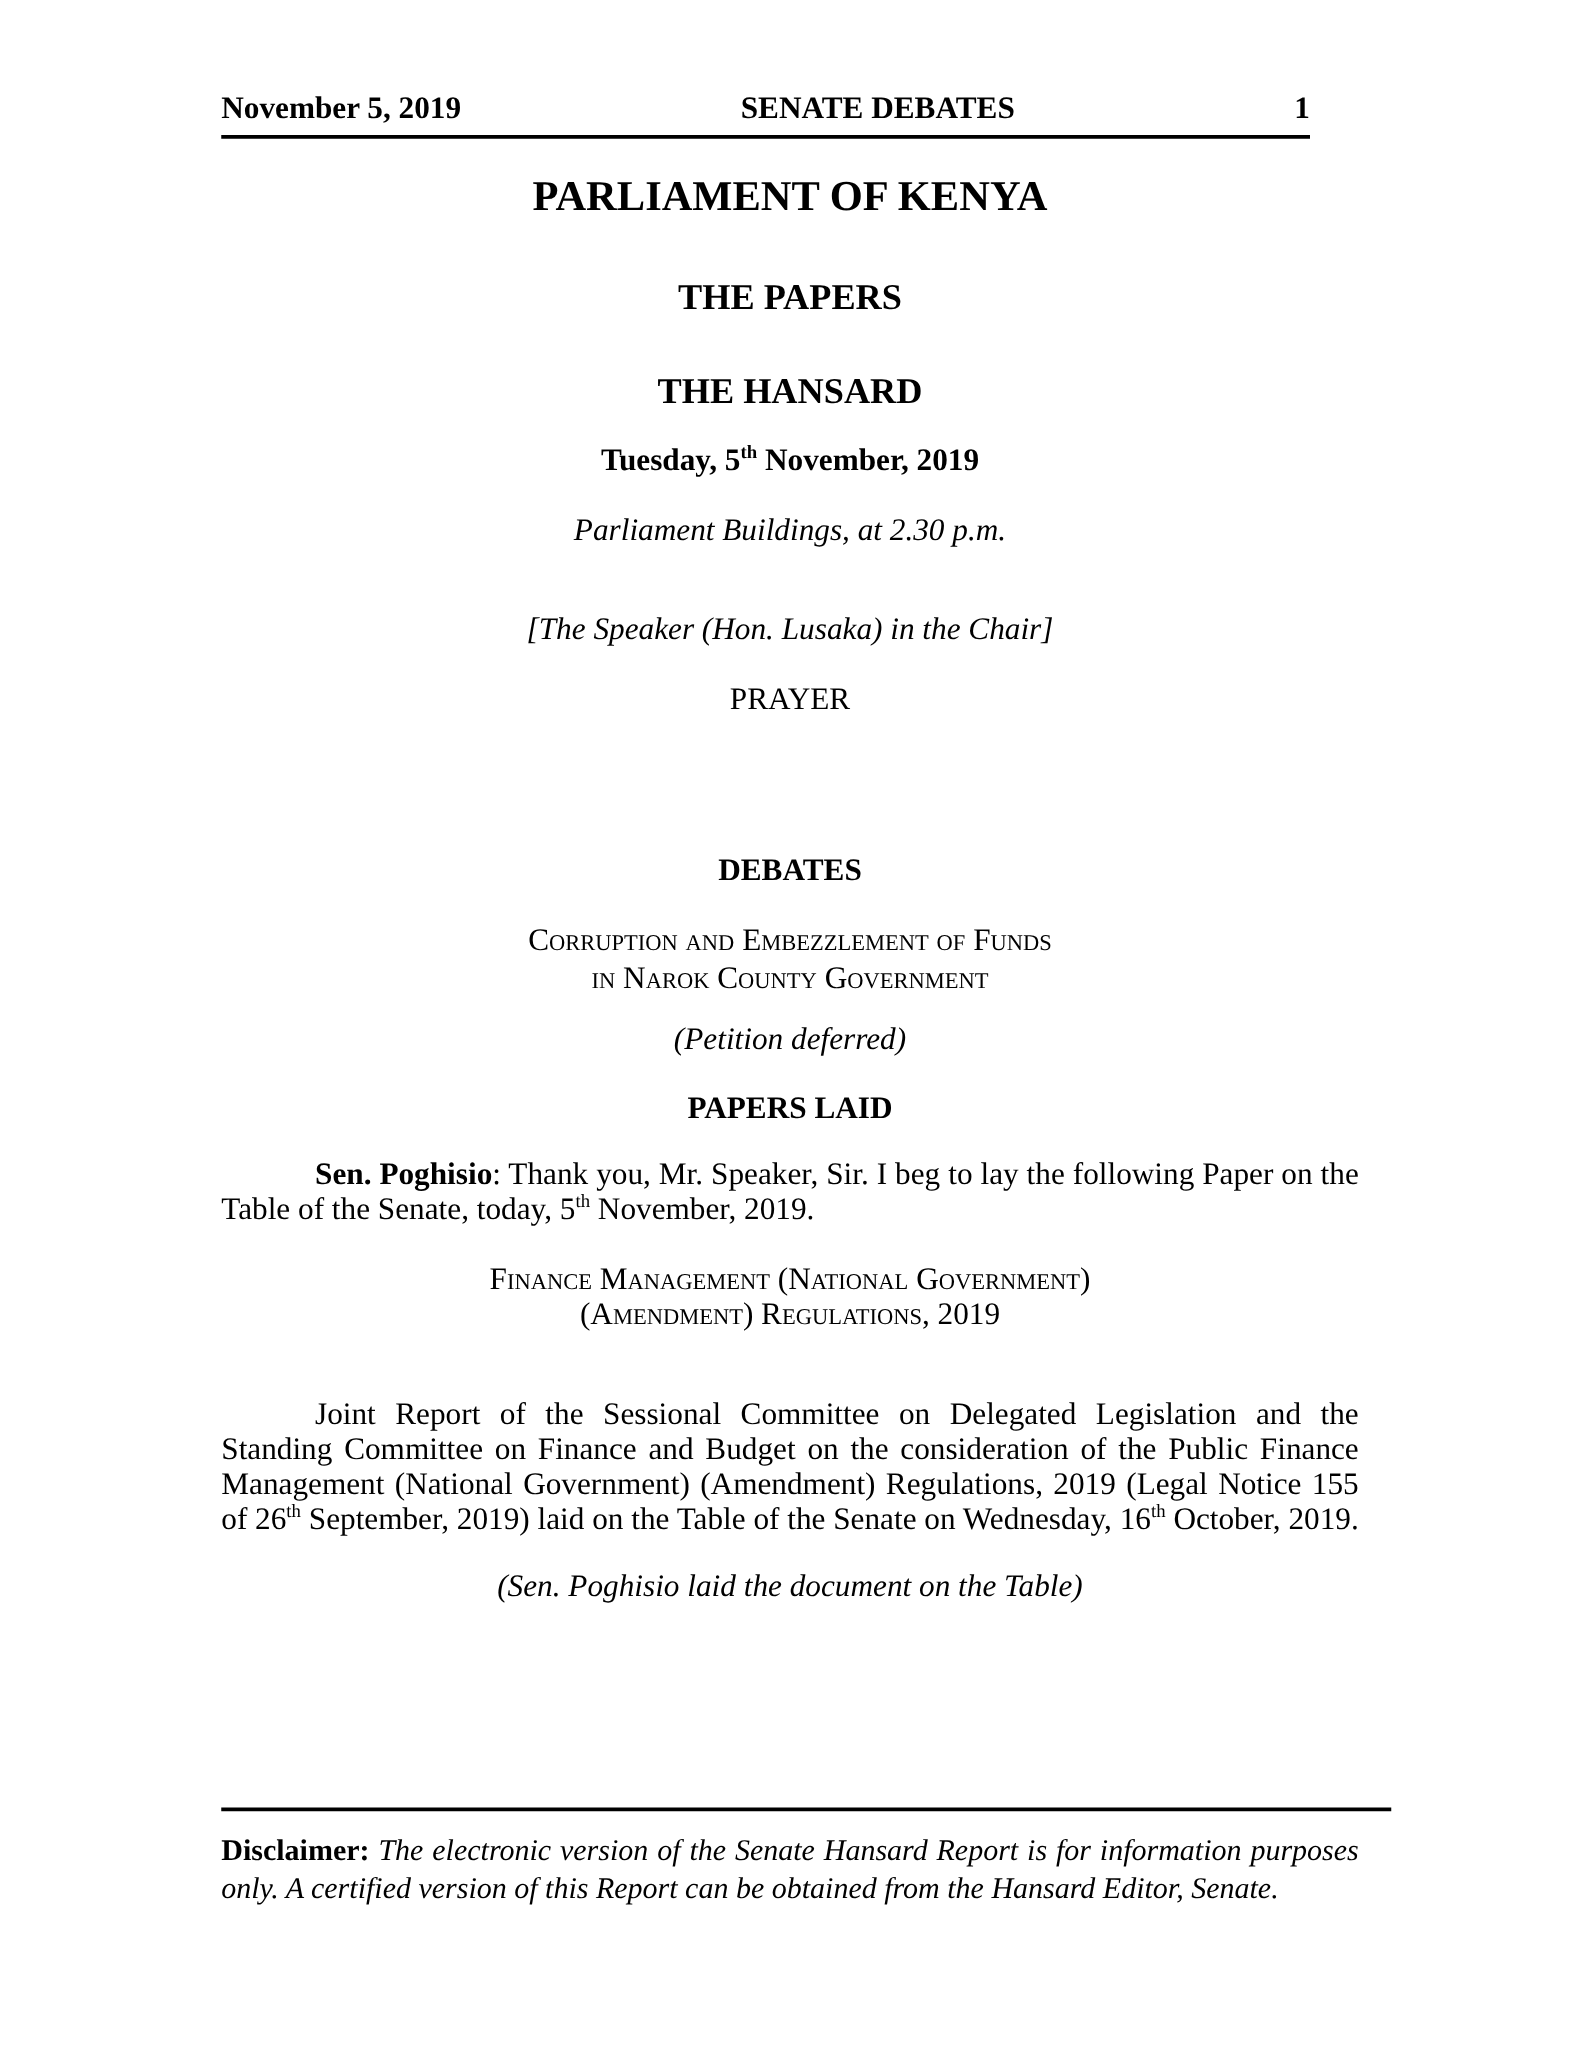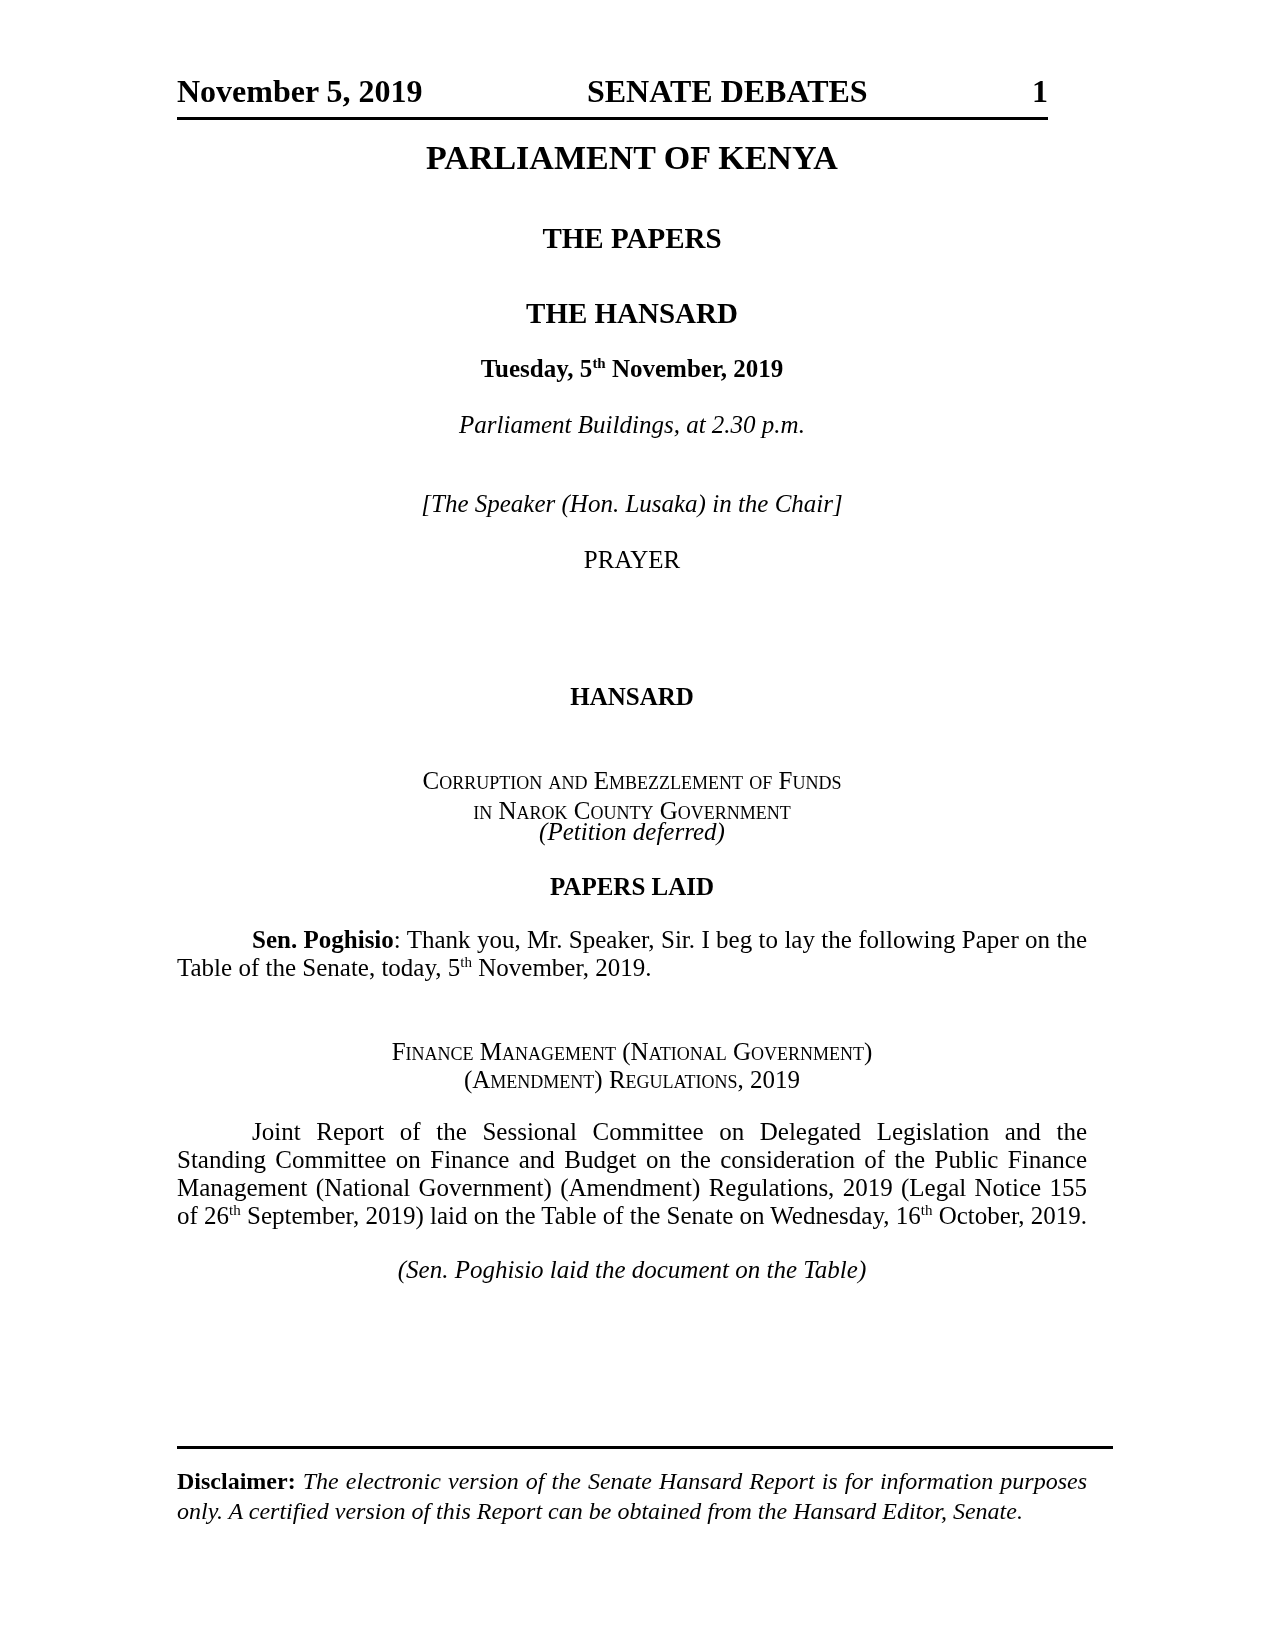--- a/index.html
+++ b/index.html
@@ -9,27 +9,27 @@
     background:#ffffff;
     font-family:"Liberation Serif", serif;
     color:#000;
     margin:0 auto;
     overflow:hidden;
   }
   .abs{position:absolute;left:177px;width:910px;}
   .center{text-align:center;}
   .justify{text-align:justify;}
   .bold{font-weight:bold;}
-  .smallcaps{font-variant:small-caps;margin-top:28px;}
+  .smallcaps{font-variant:small-caps;}
   sup{font-size:0.6em;vertical-align:super;line-height:0;}
 
   .header-row{
     position:absolute;left:177px;top:73px;width:871px;
     display:flex;justify-content:space-between;align-items:baseline;
-    font-weight:bold;font-size:32px;
+    font-weight:bold;font-size:25px;
     border-bottom:3px solid #000;
     padding-bottom:7px;
   }
   .h1-title{top:139px;font-size:34px;font-weight:bold;line-height:38px;}
   .h2-title{font-size:29px;font-weight:bold;line-height:33px;}
   .date-line{top:355px;font-size:25px;font-weight:bold;}
   .body-text{font-size:25px;line-height:28px;}
   .venue{top:410px;font-style:italic;line-height:29px;}
   .chair{top:490px;font-style:italic;}
   .prayer{top:546px;}
@@ -77,21 +77,21 @@
 
   <div class="abs center body-text venue">
     <div>Parliament Buildings, at 2.30 p.m.</div>
   </div>
 
   <div class="abs center body-text chair">[The Speaker (Hon. Lusaka) in the Chair]</div>
 
   <div class="abs center body-text prayer">PRAYER</div>
 
 
-  <div class="abs center section-h petition-h">HANSARD</div>
+  <div class="abs center section-h petition-h">DEBATES</div>
 
   <div class="abs center smallcaps subject">
     <div>Corruption and Embezzlement of Funds</div>
     <div>in Narok County Government</div>
   </div>
 
   <div class="abs center body-text deferred">(Petition deferred)</div>
 
   <div class="abs center section-h papers-h">PAPERS LAID</div>
 

